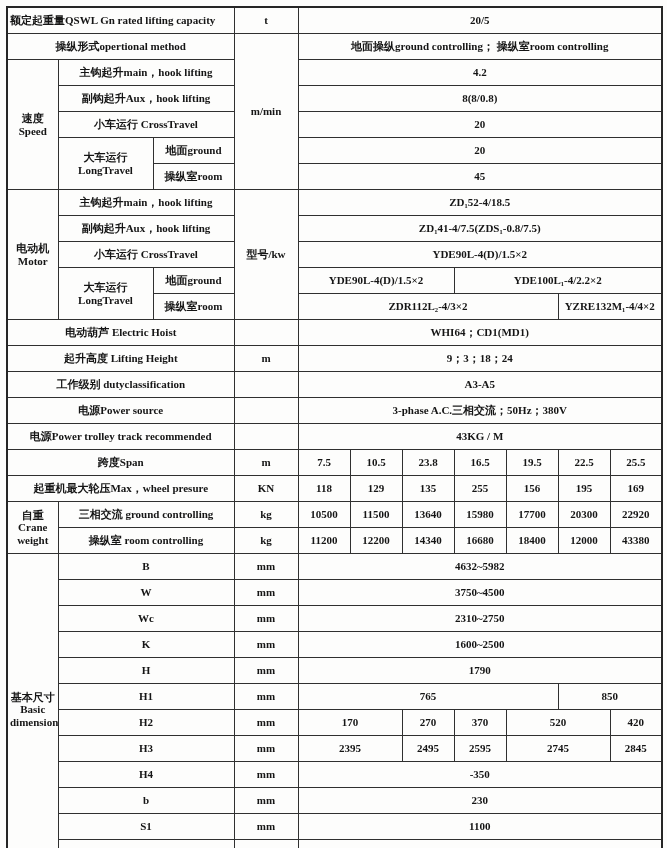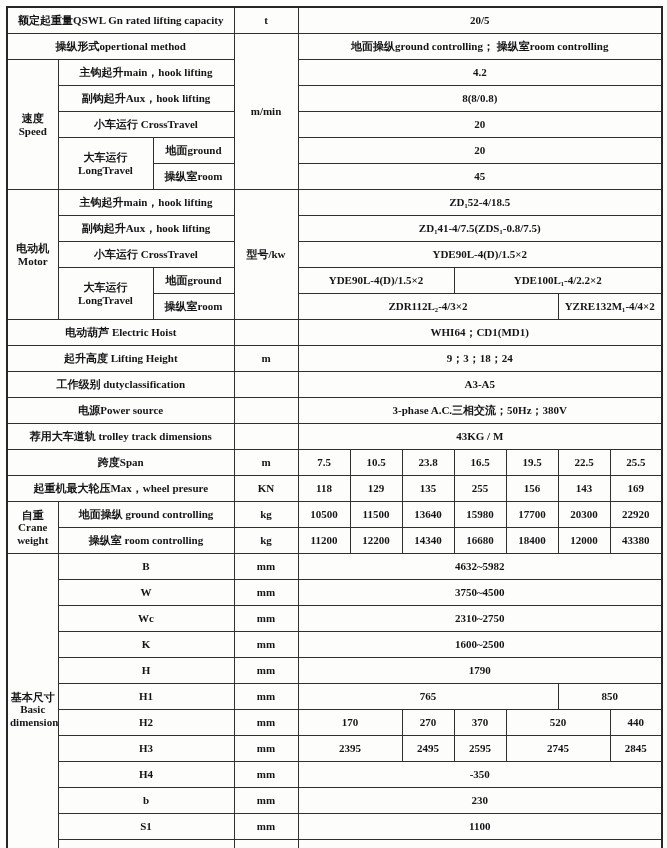--- a/index.html
+++ b/index.html
@@ -21,21 +21,21 @@
   td{
     border:1px solid #303030;
     text-align:center;
     vertical-align:middle;
     font-size:11px;
     line-height:1.15;
     padding:1px 2px;
     height:23px;
     overflow:hidden;
   }
-  td.al{text-align:center;}
+  td.al{text-align:left;}
   td.pre{white-space:pre-line;}
 </style>
 </head>
 <body>
 
 <table class="spec">
   <colgroup>
     <col style="width:51px">
       <col style="width:95px">
       <col style="width:81px">
@@ -133,21 +133,21 @@
     <td colspan="7">A3-A5</td>
   </tr>
 
   <tr>
     <td colspan="3">电源Power source</td>
     <td></td>
     <td colspan="7">3-phase A.C.三相交流；50Hz；380V</td>
   </tr>
 
   <tr>
-    <td colspan="3">荐用大车道轨 trolley track dimensions</td>
+    <td colspan="3">电源Power trolley track recommended</td>
     <td></td>
     <td colspan="7">43KG / M</td>
   </tr>
 
   <tr>
     <td colspan="3">跨度Span</td>
     <td>m</td>
     <td>7.5</td>
     <td>10.5</td>
     <td>23.8</td>
@@ -158,29 +158,29 @@
   </tr>
 
   <tr>
     <td colspan="3">起重机最大轮压Max，wheel presure</td>
     <td>KN</td>
     <td>118</td>
     <td>129</td>
     <td>135</td>
     <td>255</td>
     <td>156</td>
-    <td>143</td>
+    <td>195</td>
     <td>169</td>
   </tr>
 
   <tr>
     <td rowspan="2" class="pre">自重
 Crane
 weight</td>
-    <td colspan="2">地面操纵 ground controlling</td>
+    <td colspan="2">三相交流 ground controlling</td>
     <td>kg</td>
     <td>10500</td>
     <td>11500</td>
     <td>13640</td>
     <td>15980</td>
     <td>17700</td>
     <td>20300</td>
     <td>22920</td>
   </tr>
   <tr>
@@ -229,21 +229,21 @@
     <td colspan="5">765</td>
     <td colspan="2">850</td>
   </tr>
   <tr>
     <td colspan="2">H2</td>
     <td>mm</td>
     <td colspan="2">170</td>
     <td>270</td>
     <td>370</td>
     <td colspan="2">520</td>
-    <td>440</td>
+    <td>420</td>
   </tr>
   <tr>
     <td colspan="2">H3</td>
     <td>mm</td>
     <td colspan="2">2395</td>
     <td>2495</td>
     <td>2595</td>
     <td colspan="2">2745</td>
     <td>2845</td>
   </tr>

